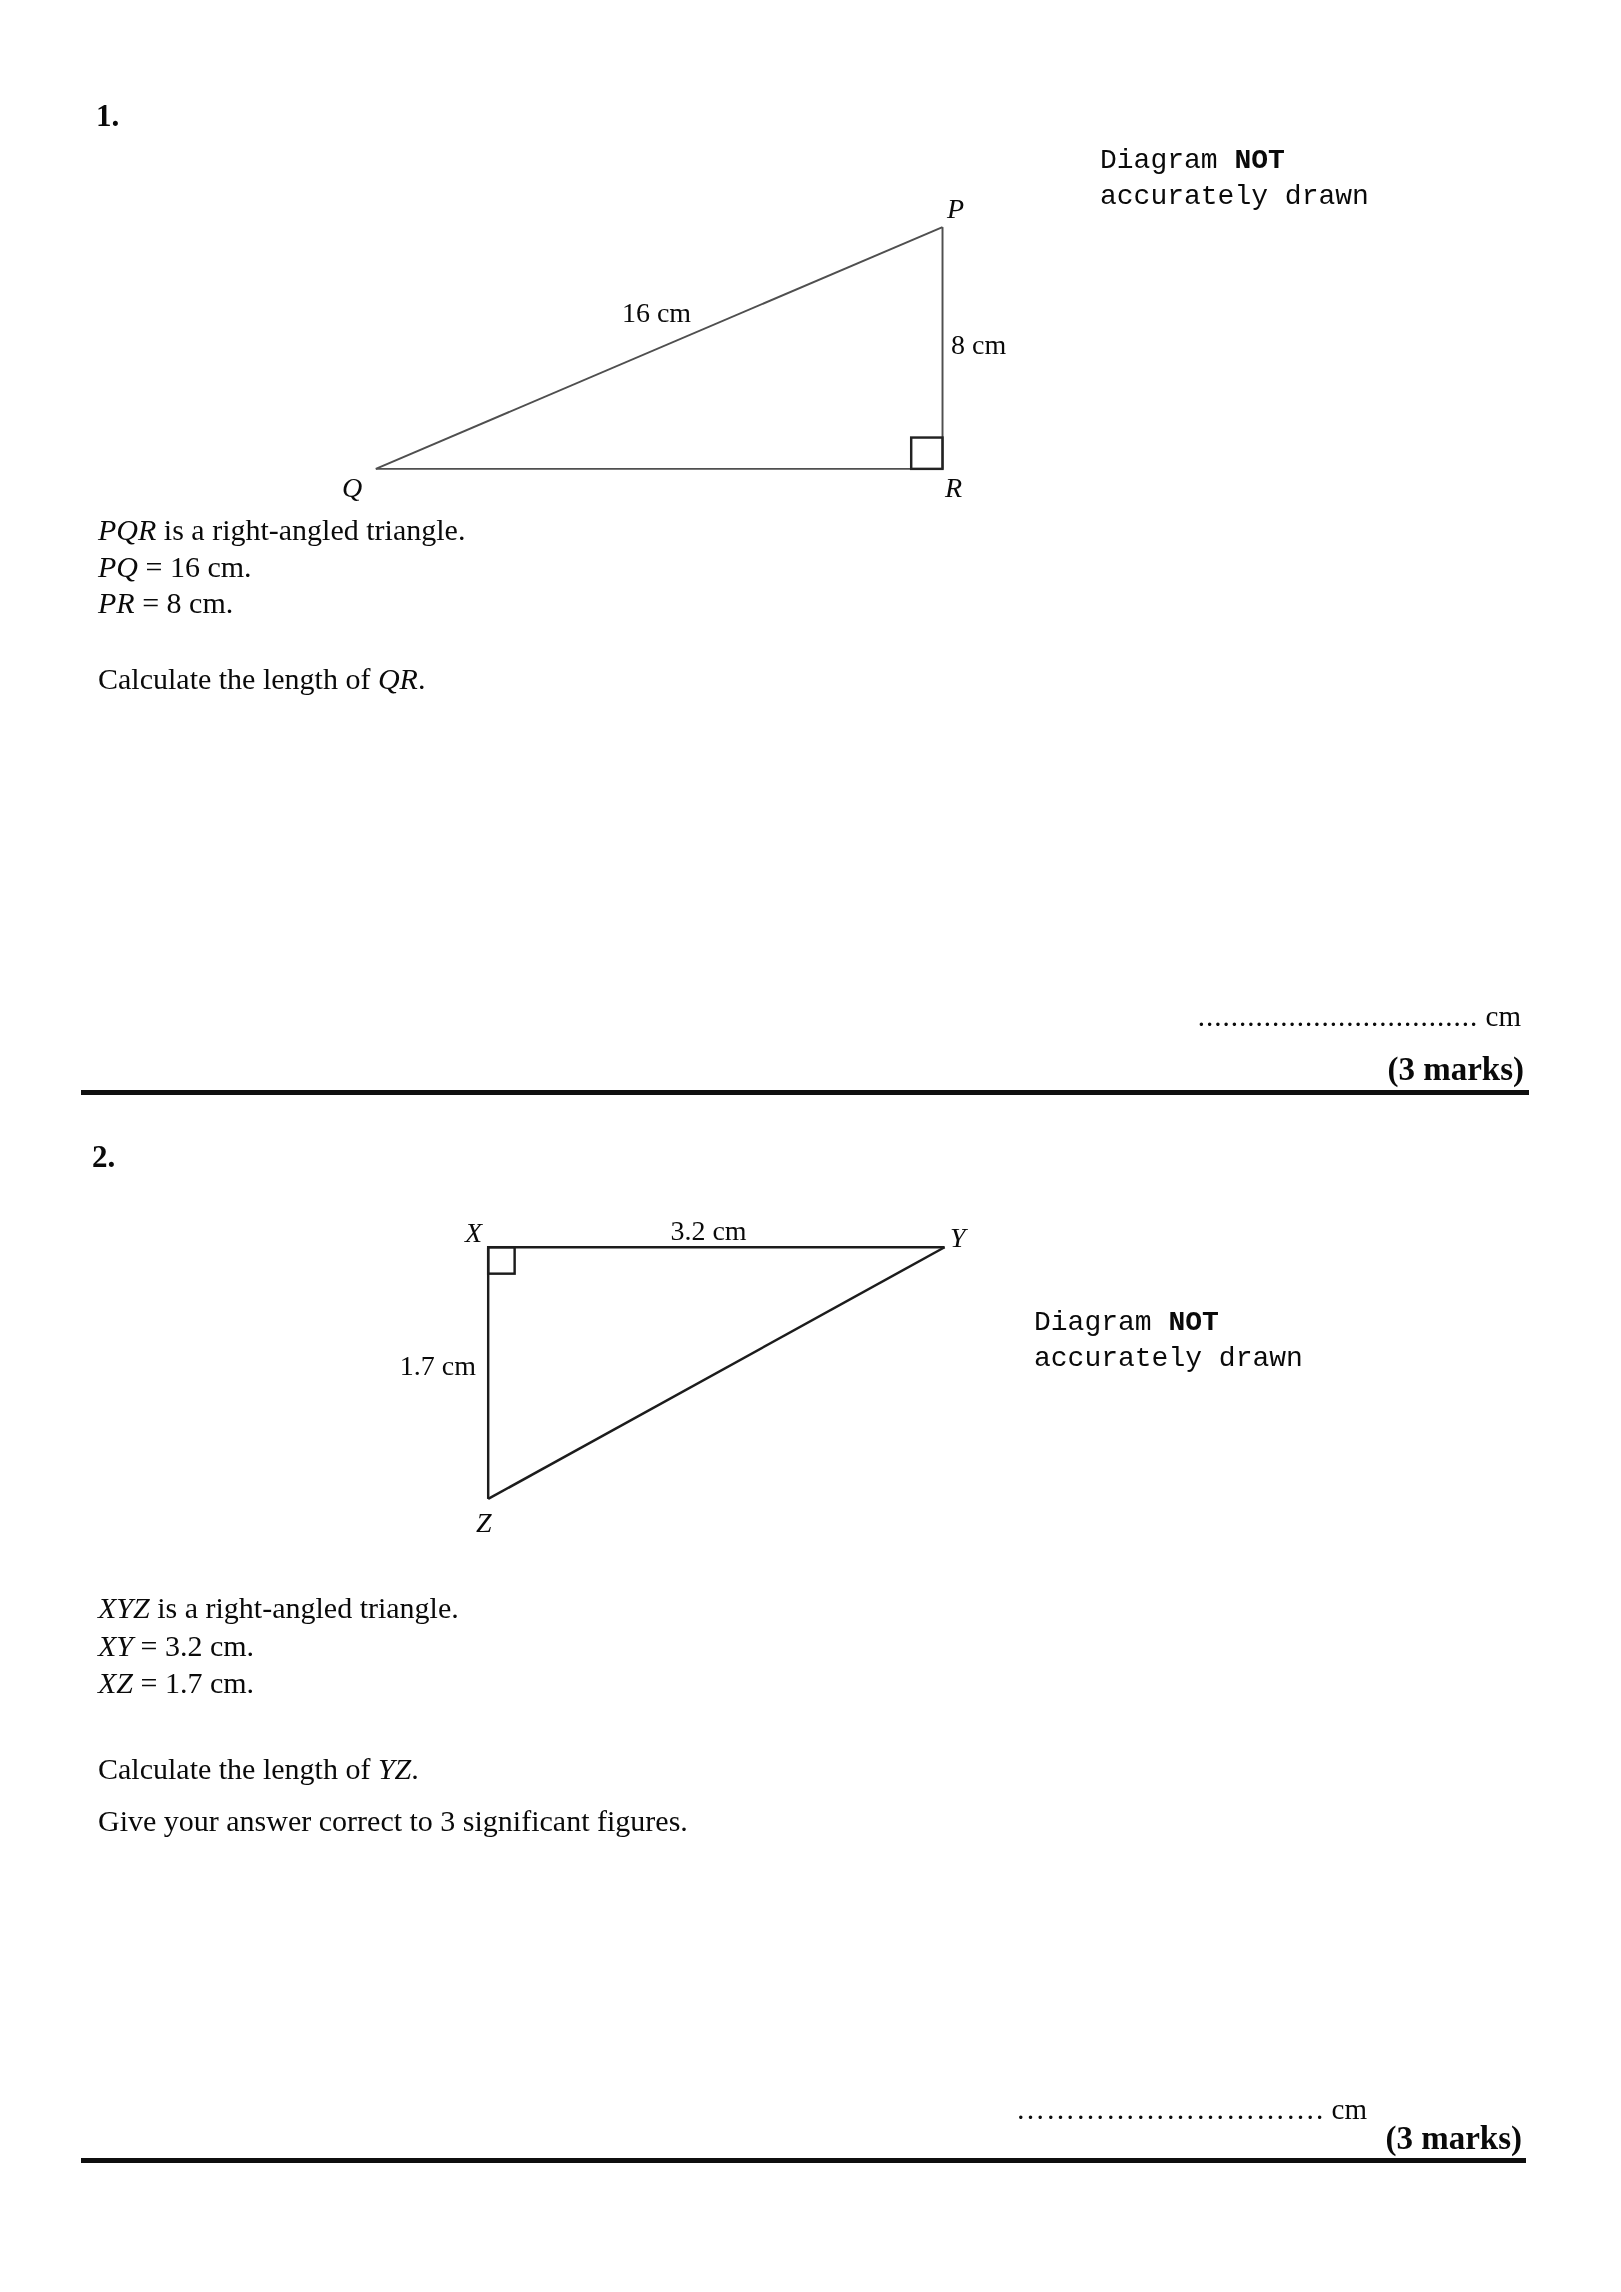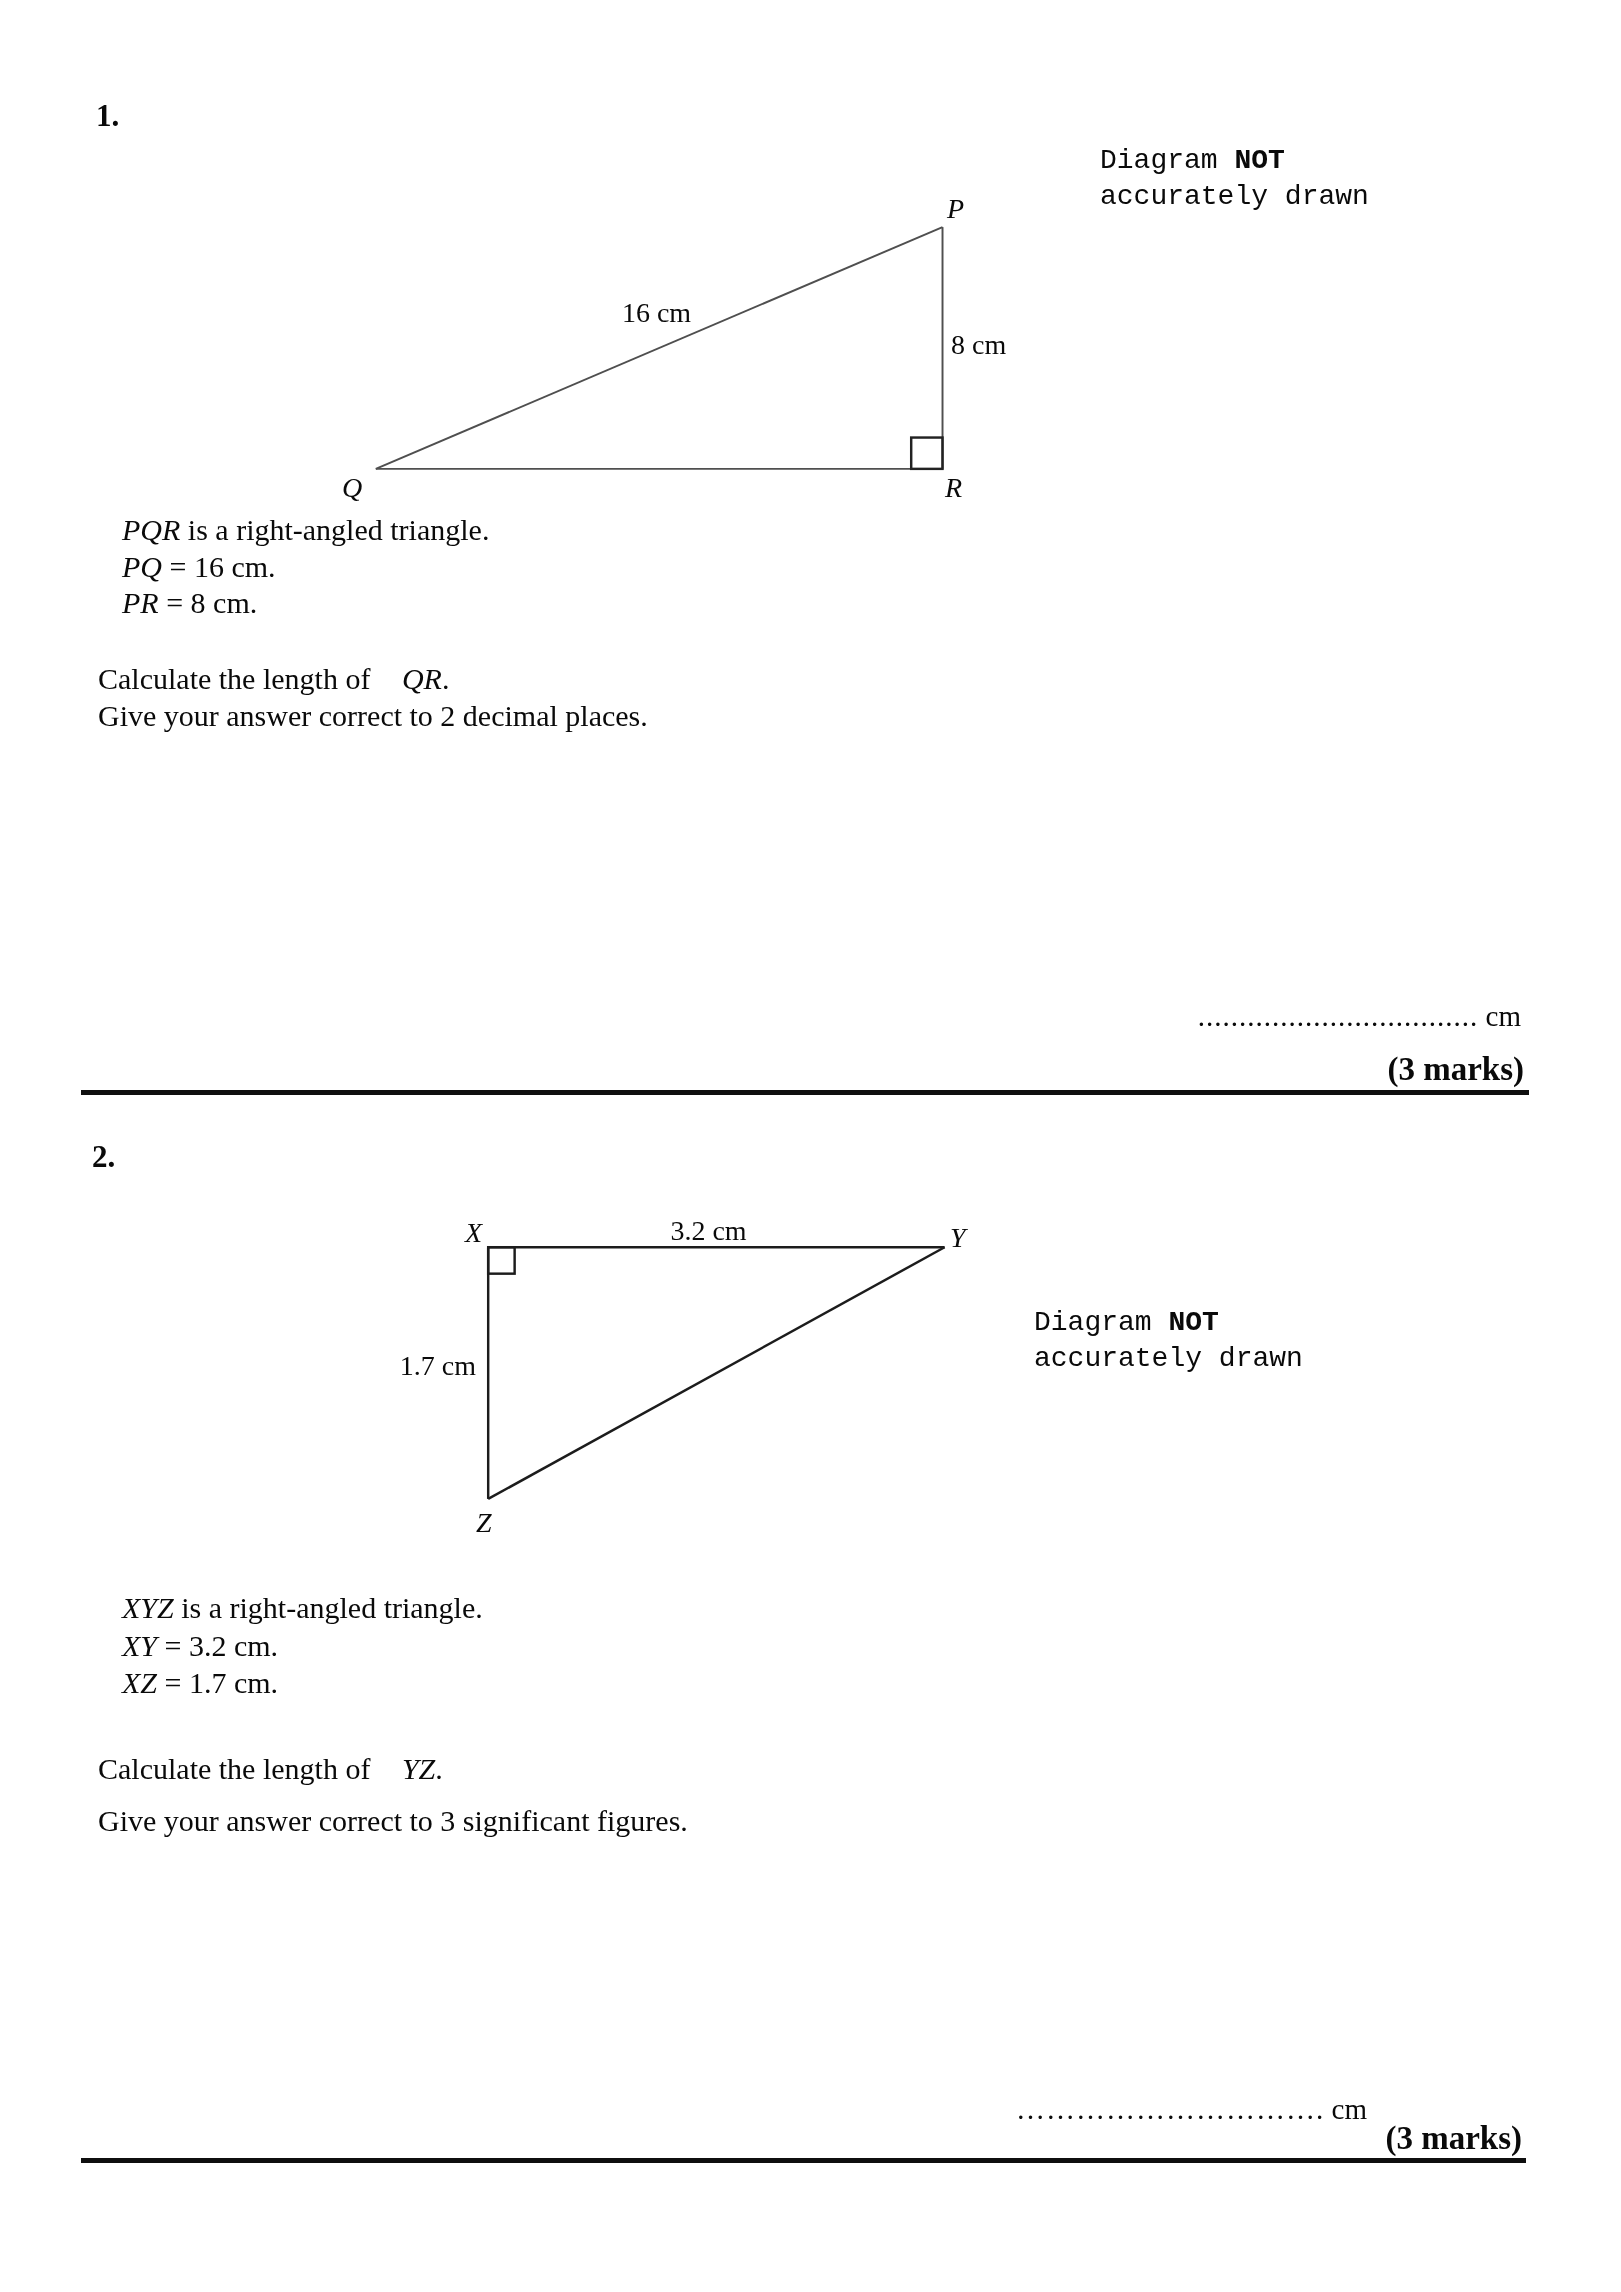--- a/index.html
+++ b/index.html
@@ -8,21 +8,21 @@
     width:1621px;
     height:2293px;
     background:#ffffff;
     font-family:"Liberation Serif", serif;
     color:#0a0a0a;
     overflow:hidden;
   }
   .abs{position:absolute;}
   .qnum{font-size:31px;font-weight:bold;}
   .body-line{font-size:30px;white-space:nowrap;}
-  .body-line .it{font-style:italic;margin-left:24px;}
+  .body-line .it{font-style:italic;}
   .vertex{font-size:28px;font-style:italic;}
   .side-label{font-size:28px;white-space:nowrap;}
   .note{font-size:28px;line-height:36px;white-space:nowrap;font-family:Liberation Mono, monospace;}
   .note .nb{font-weight:bold;}
   .answer-line{font-size:29px;white-space:nowrap;text-align:right;}
   .answer-line .dots{letter-spacing:1px;}
   .marks{font-size:33px;font-weight:bold;text-align:right;white-space:nowrap;}
   .rule{background:#0f0f0f;}
   svg{display:block;}
 </style>
@@ -48,21 +48,20 @@
 
   <div class="abs note" style="left:1100px;top:143px;">
     <div><span>Diagram </span><span class="nb">NOT</span></div>
     <div>accurately drawn</div>
   </div>
 
   <div class="abs body-line" style="left:98px;top:513px;"><span class="it">PQR</span><span> is a right-angled triangle.</span></div>
   <div class="abs body-line" style="left:98px;top:550px;"><span class="it">PQ</span><span> = 16 cm.</span></div>
   <div class="abs body-line" style="left:98px;top:586px;"><span class="it">PR</span><span> = 8 cm.</span></div>
   <div class="abs body-line" style="left:98px;top:662px;"><span>Calculate the length of </span><span class="it">QR</span><span>.</span></div>
-  <div class="abs body-line" style="left:98px;top:699px;">Give your answer correct to 2 decimal places.</div>
 
   <div class="abs answer-line" style="left:1078px;top:1000px;width:443px;"><span class="dots">..................................</span><span> cm</span></div>
   <div class="abs marks" style="left:1127px;top:1051px;width:397px;">(3 marks)</div>
 
   <div class="abs rule" style="left:81px;top:1090px;width:1448px;height:4.9px;"></div>
 
   <div class="abs qnum" style="left:92px;top:1139px;">2.</div>
 
   <svg class="abs" style="left:441px;top:1210px;" width="588" height="333" viewBox="450 1235 600 340">
     <line x1="498" y1="1273" x2="964" y2="1273" stroke="#1c1c1c" stroke-width="2.5"></line>

